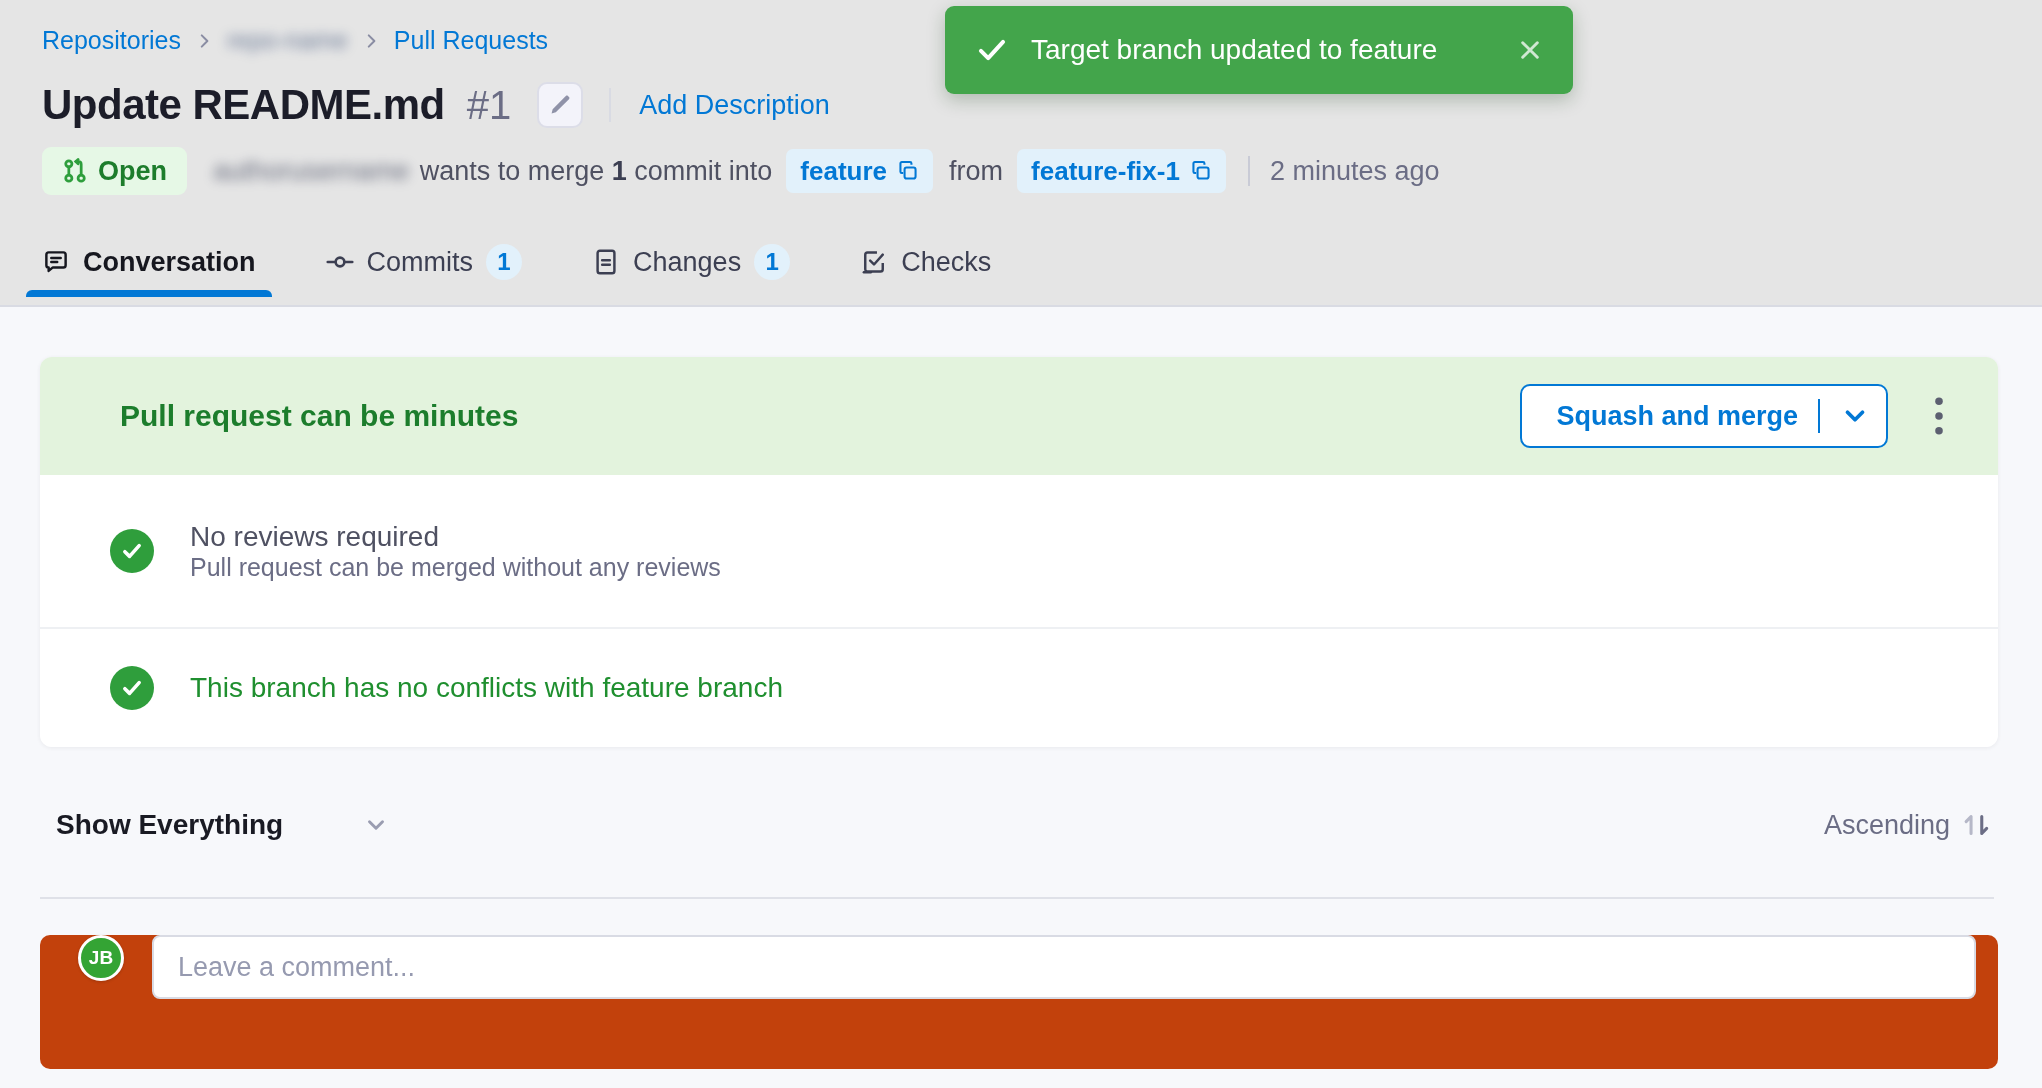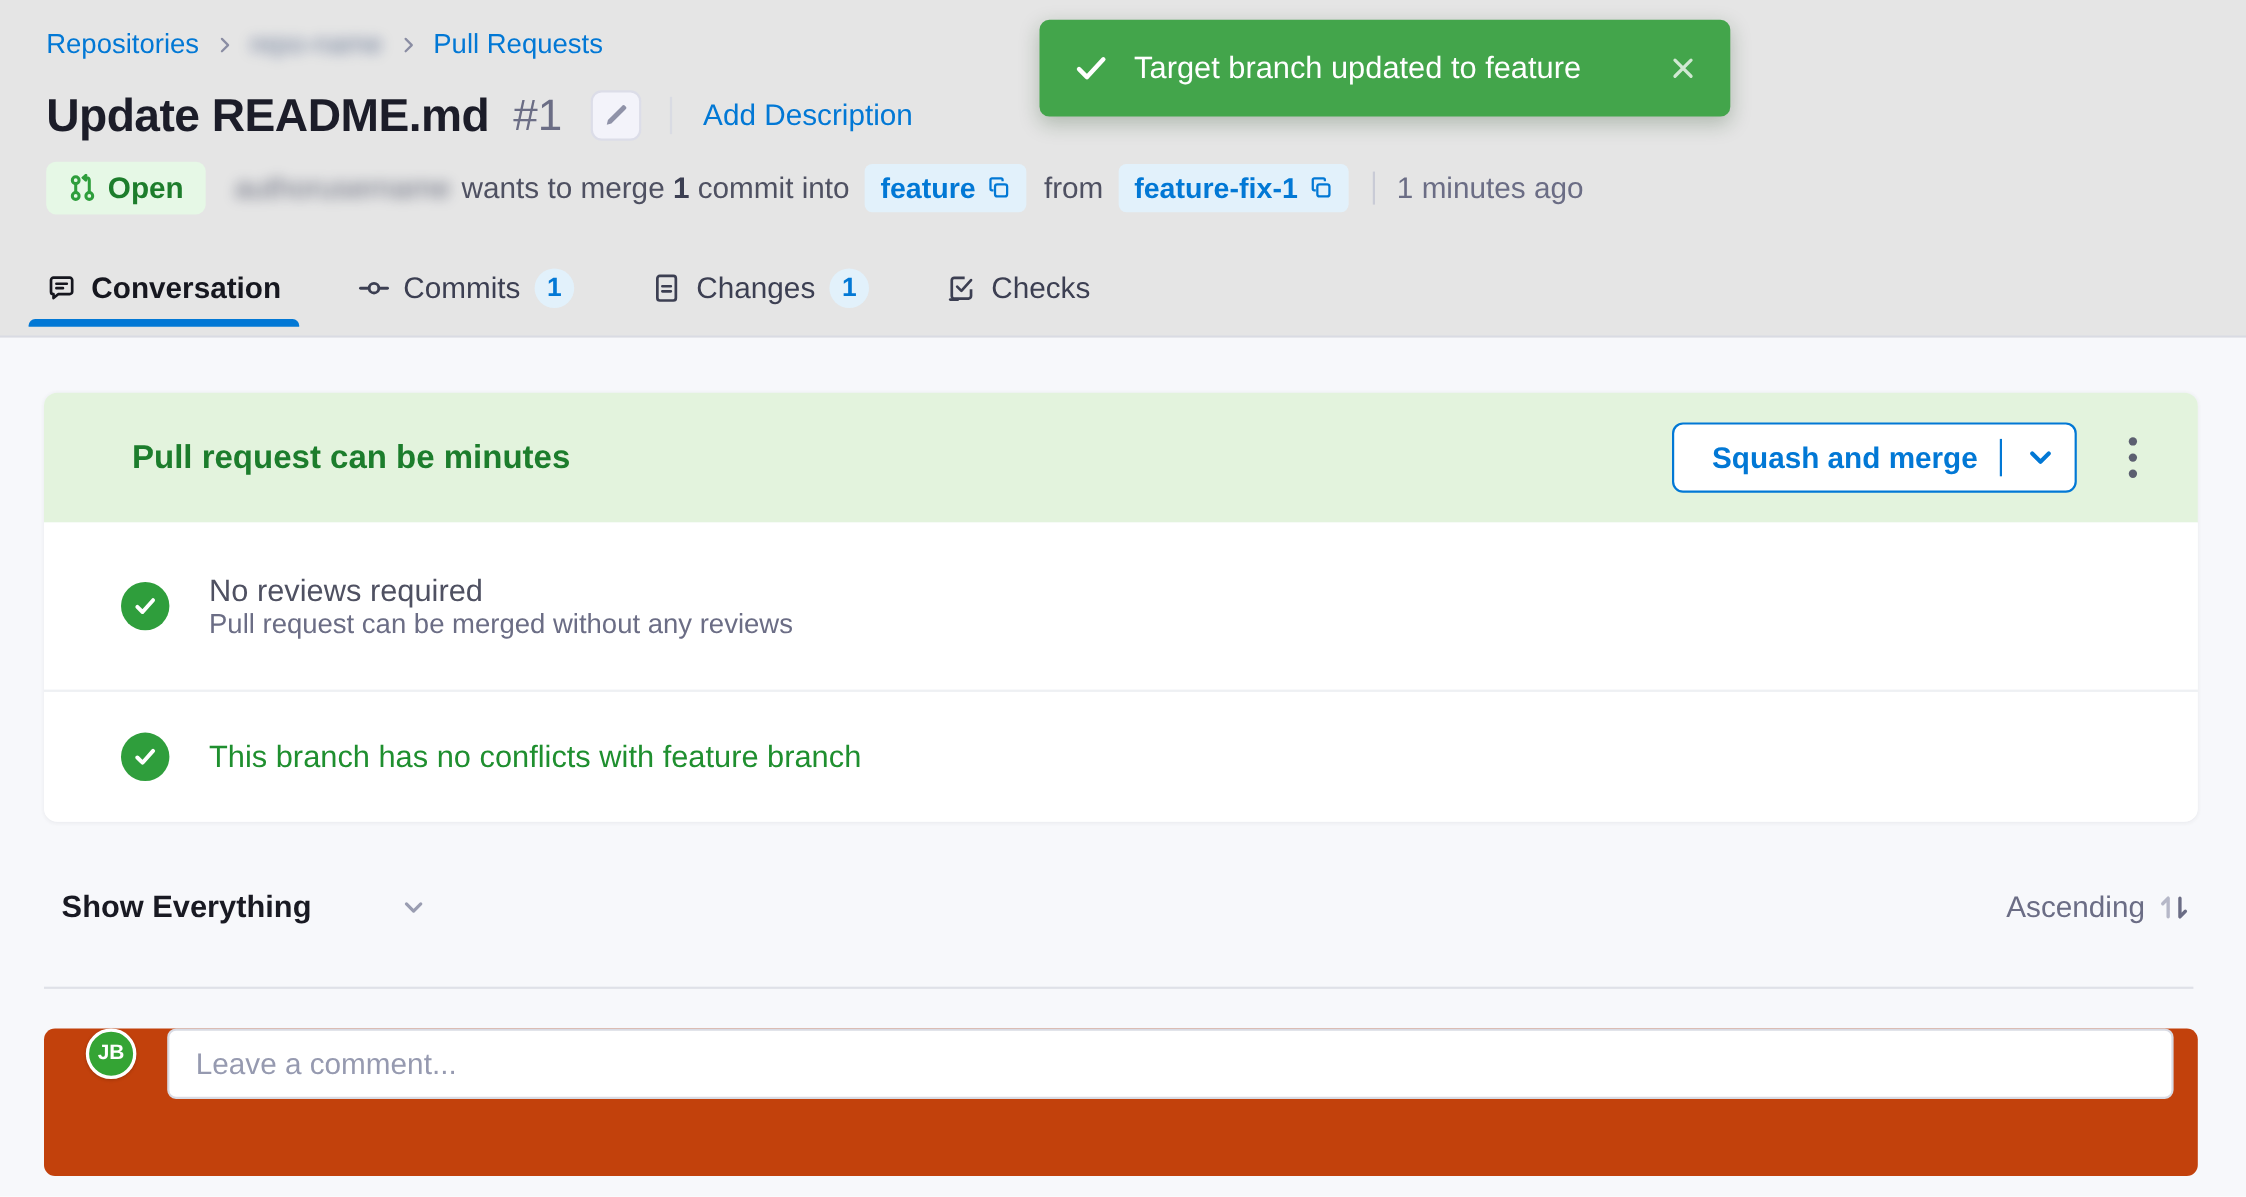--- a/index.html
+++ b/index.html
@@ -49,21 +49,21 @@
   .tab { position:relative; display:flex; align-items:center; gap:13px;
          padding:0 16px; cursor:pointer; font-size:27px; color:#3c3f52; }
   .tab.active { font-weight:700; color:#16171f; }
   .tab.active::after { content:""; position:absolute; left:0; right:0; bottom:-2px;
                        height:7px; background:#0278d5; border-radius:6px 6px 0 0; }
   .tab-badge { min-width:36px; height:36px; border-radius:18px; background:#e2f1fb;
                color:#0278d5; font-size:24px; font-weight:700;
                display:flex; align-items:center; justify-content:center; }
 
   
-  .toast { position:absolute; top:18px; left:945px; width:628px; height:88px;
+  .toast { position:absolute; top:6px; left:945px; width:628px; height:88px;
            background:#43a54b; border-radius:9px; z-index:20;
            display:flex; align-items:center; padding:0 30px;
            box-shadow:0 6px 18px rgba(20,60,20,.25); }
   .toast-msg { font-size:28px; color:#ffffff; margin-left:22px; }
   .toast-close { margin-left:auto; opacity:.75; cursor:pointer; }
 
   
   .content { position:absolute; top:307px; left:0; width:2042px; height:781px;
              background:#f7f8fb; }
   .merge-card { margin:50px 44px 0 40px; border-radius:12px;
@@ -177,21 +177,21 @@
     <span class="branch-chip">
       <span class="bname">feature-fix-1</span>
       <span>
         <svg width="22" height="22" viewBox="0 0 16 16" stroke="#0278d5" fill="none" stroke-width="1.5" stroke-linejoin="round">
           <rect x="5.5" y="5.5" width="8" height="8" rx="1.5"></rect>
           <path d="M10.5 3.5v-1a1 1 0 0 0-1-1h-6a1 1 0 0 0-1 1v6a1 1 0 0 0 1 1h1"></path>
         </svg>
       </span>
     </span>
     <span class="meta-bar"></span>
-    <span class="time-ago">1 minutes ago</span>
+    <span class="time-ago">2 minutes ago</span>
   </div>
 
   <div class="tabs">
     <div class="tab active">
       <span>
         <svg width="28" height="28" viewBox="0 0 16 16" stroke="#16171f" fill="none" stroke-width="1.4" stroke-linejoin="round">
           <path d="M2.5 3.8c0-.7.6-1.3 1.3-1.3h8.4c.7 0 1.3.6 1.3 1.3v6c0 .7-.6 1.3-1.3 1.3H6.2l-2.4 2v-2h-.1c-.7 0-1.2-.6-1.2-1.3v-6z"></path>
           <path d="M5.3 5.7h5.4M5.3 8h3.4" stroke-linecap="round"></path>
         </svg>
       </span>

